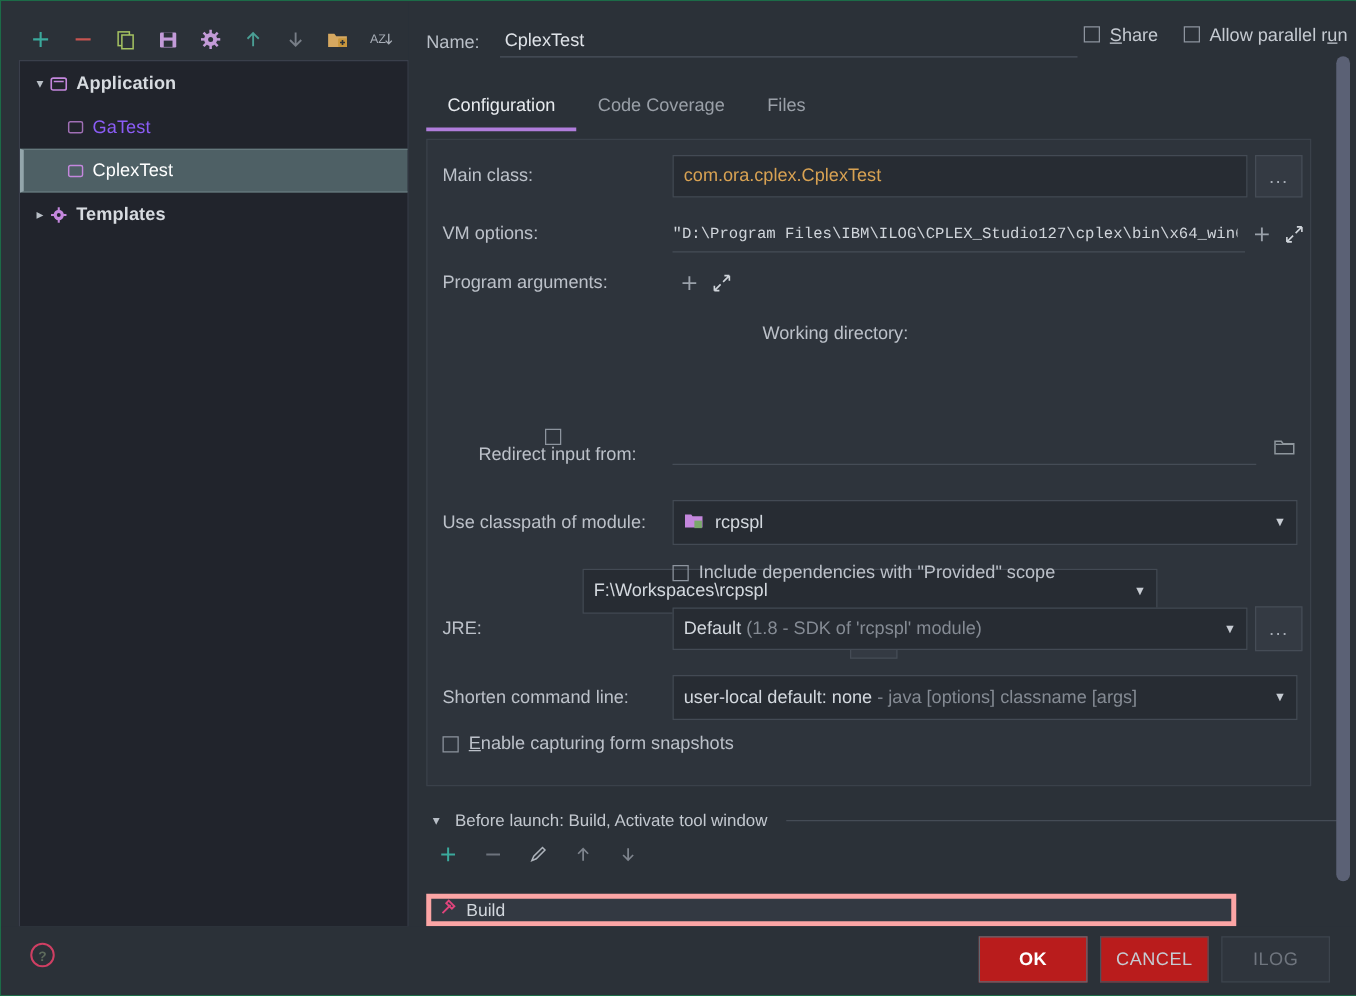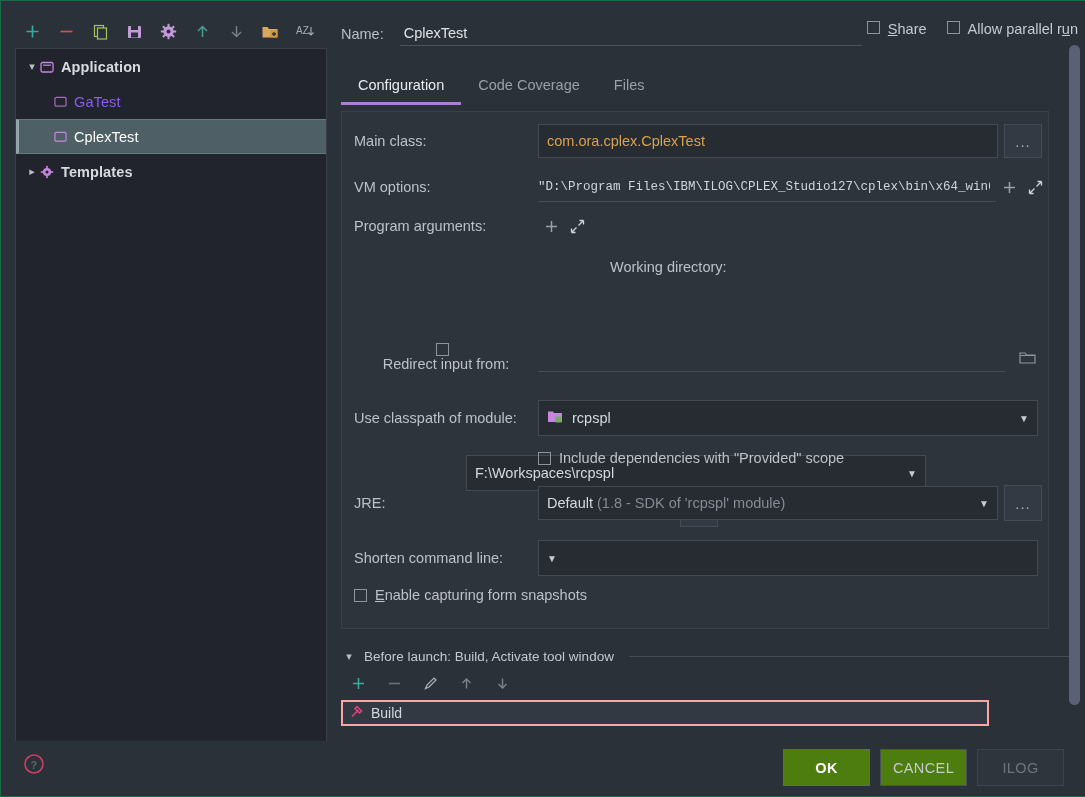--- a/index.html
+++ b/index.html
@@ -188,24 +188,24 @@
   .bl-header { display: flex; align-items: center; gap: 7px; }
   .bl-title { color: #c3c8cf; font-size: 13.5px; white-space: nowrap; }
   .bl-line { flex: 1; height: 1px; background: #454c56; margin-left: 8px; }
   .bl-toolbar { display: flex; align-items: center; margin-top: 6px; gap: 2px; }
   .bl-tb-btn {
     width: 34px; height: 26px;
     display: flex; align-items: center; justify-content: center;
     cursor: pointer;
   }
   .bl-list {
-    margin-top: 4px;
+    margin-top: 19px;
     width: 648px; height: 26px;
     background: #333942;
-    border: 2px solid #fca5a5;
+    border: 4px solid #fca5a5;
     display: flex; align-items: center;
     padding-left: 6px;
     cursor: pointer;
   }
   .bl-item-label { color: #d2d7dd; font-size: 14px; margin-left: 7px; }
 
   
   .footer {
     position: absolute; left: 0; bottom: 0;
     width: 1085px; height: 55px;
@@ -217,21 +217,21 @@
   }
   .btn-row {
     position: absolute; right: 22px; top: 8px;
     display: flex; gap: 10px;
   }
   .dlg-btn {
     min-width: 87px; height: 37px;
     display: flex; align-items: center; justify-content: center;
     font-size: 14.5px; letter-spacing: .4px;
     cursor: pointer;
-    background: #4d7c0f;
+    background: #b91c1c;
     border: 1px solid #4a515b;
     color: #c6cbd2;
   }
   .dlg-btn.primary { color: #ffffff; font-weight: bold; border-color: #5f6872; }
   .dlg-btn.disabled { color: #6f757e; border-color: #3d444d; cursor: default; background: #2f353d; }
 
   
   .scrollbar-track {
     position: absolute; right: 6px; top: 44px;
     width: 11px; height: 686px;
@@ -489,20 +489,24 @@
             <span class="hint">(1.8 - SDK of 'rcpspl' module)</span>
           </span>
           <span class="caret">▼</span>
         </div>
         <div class="dots-btn" style="margin-left:6px;height:36px;">...</div>
       </div>
 
       <div class="row" style="top:428px;">
         <span class="field-label lbl-w">Shorten command line:</span>
         <div class="boxed-input" style="width:500px;justify-content:space-between;height:36px;">
+          <span>
+            <span>user-local default: none</span>
+            <span class="hint">- java [options] classname [args]</span>
+          </span>
           <span class="caret">▼</span>
         </div>
       </div>
 
       <div class="row" style="top:475px;">
         <label class="sub-chk" style="padding-left:12px;">
           <span class="chk"></span>
           <span class="field-label" style="padding-left:0;"><span class="u">E</span><span>nable capturing form snapshots</span></span>
         </label>
       </div>

